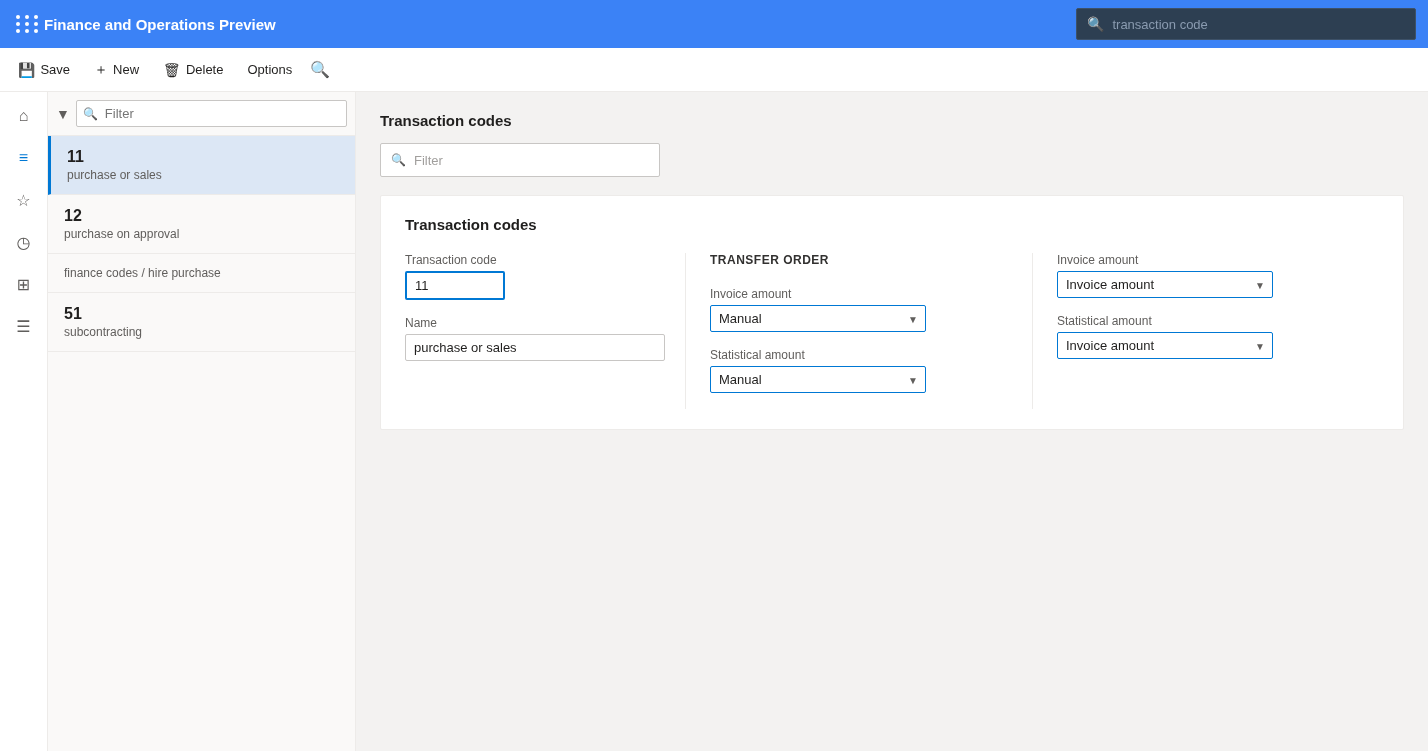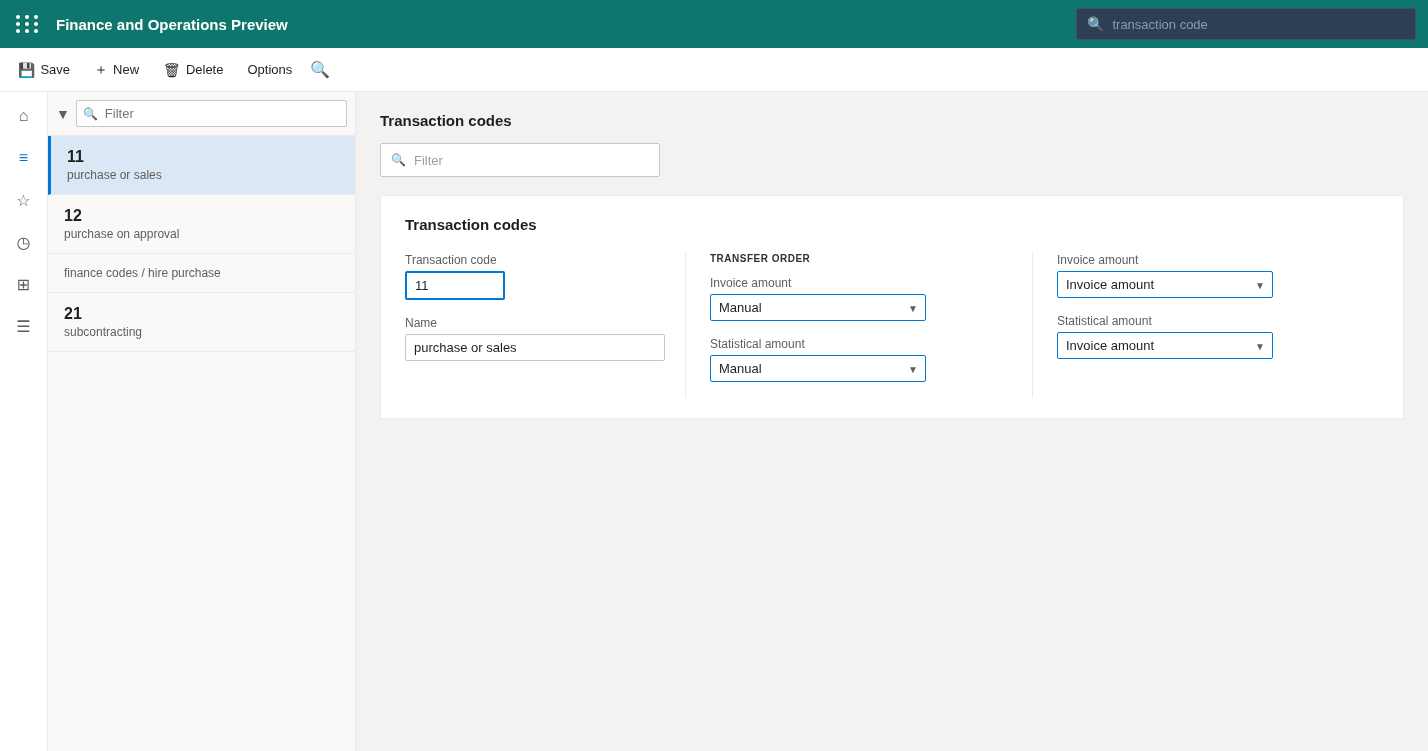--- a/index.html
+++ b/index.html
@@ -1,25 +1,24 @@
 <!DOCTYPE html>
 <html><head>
   <meta charset="utf-8">
   <style>
     * { box-sizing: border-box; margin: 0; padding: 0; }
     body { font-family: 'Segoe UI', sans-serif; font-size: 14px; background: #f3f2f1; color: #323130; height: 751px; overflow: hidden; }
 
     
     .top-bar {
-      background: #0f766e;
+      background: #3b82f6;
       height: 48px;
       display: flex;
       align-items: center;
       padding: 0 12px;
-      gap: 12px;
     }
     .top-bar-dots {
       color: white;
       font-size: 18px;
       cursor: pointer;
       display: grid;
       grid-template-columns: repeat(3,6px);
       gap: 3px;
       padding: 4px;
     }
@@ -239,26 +238,26 @@
       border-radius: 2px;
       padding: 5px 8px;
       font-size: 13px;
       width: 100%;
       outline: none;
       color: #201f1e;
     }
     .form-input.highlighted { border-color: #0078d4; border-width: 2px; }
 
     .section-header {
-      font-size: 10px;
+      font-size: 12px;
       font-weight: 700;
       color: #323130;
       text-transform: uppercase;
       letter-spacing: 0.5px;
-      margin-bottom: 6px;
+      margin-bottom: 14px;
       padding-bottom: 6px;
     }
 
     .select-wrapper {
       position: relative;
       width: 216px;
     }
     .form-select {
       width: 100%;
       border: 1px solid #0078d4;
@@ -362,21 +361,21 @@
       <div class="list-item">
         <div class="list-item-code">12</div>
         <div class="list-item-name">purchase on approval</div>
       </div>
 
       <div class="list-item">
         <div class="list-item-name">finance codes / hire purchase</div>
       </div>
 
       <div class="list-item">
-        <div class="list-item-code">21</div>
+        <div class="list-item-code">51</div>
         <div class="list-item-name">subcontracting</div>
       </div>
     </div>
   </div>
 
   <div class="content-panel">
     <div class="section-title">Transaction codes</div>
 
     <div class="filter-bar">
       <span style="color:#a19f9d;font-size:12px;">🔍</span>

